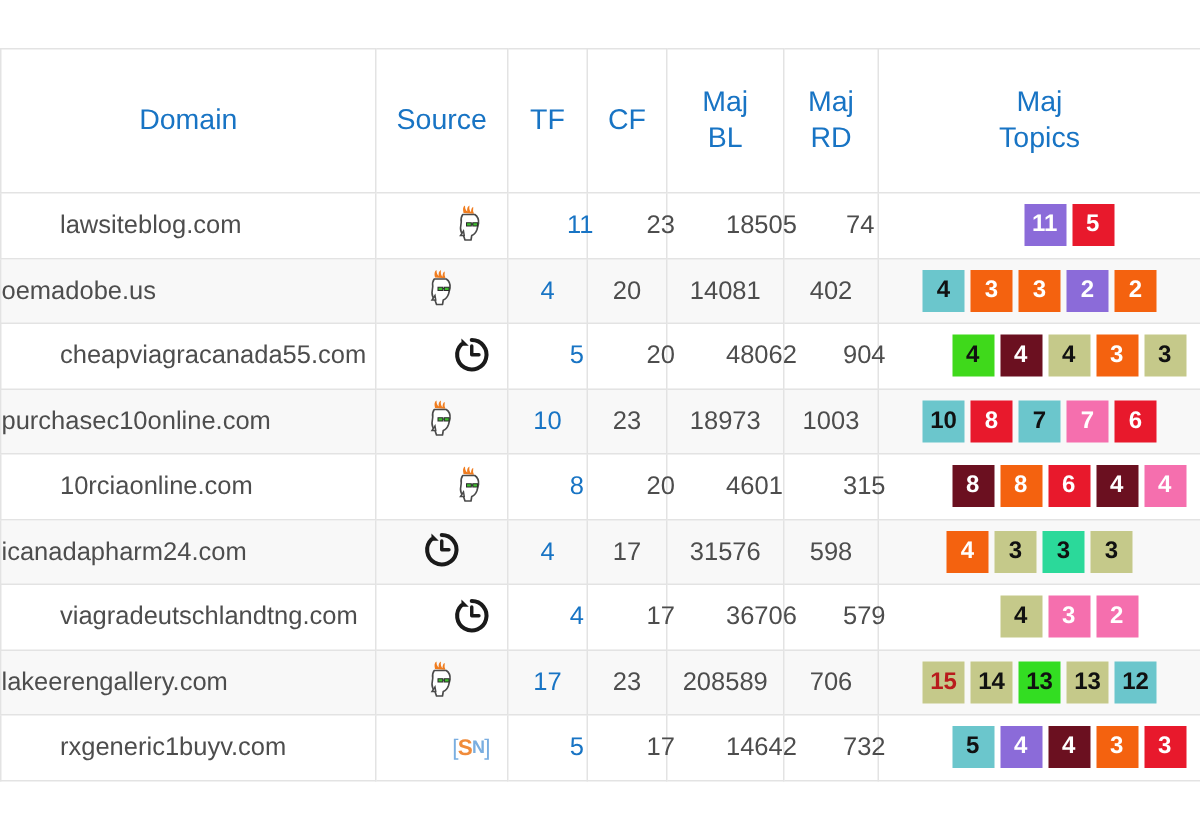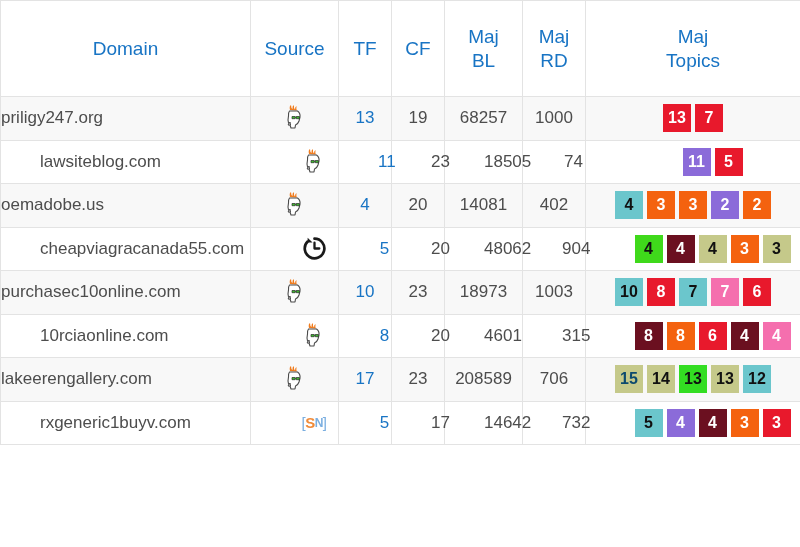--- a/index.html
+++ b/index.html
@@ -12,20 +12,21 @@
     width: 800px;
     height: 547px;
     position: relative;
     background: #ffffff;
     overflow: hidden;
   }
   table.grid {
     width: 800px;
     border-collapse: collapse;
     table-layout: fixed;
+    margin-top: 32px;
   }
   table.grid th, table.grid td {
     border: 1px solid #e3e3e3;
     padding: 0;
     vertical-align: middle;
   }
   
   thead th {
     height: 96px;
     color: #1874c4;
@@ -157,42 +158,20 @@
         </th>
         <th>
           <span class="th-stack">
             <span>Maj</span>
             <span>Topics</span>
           </span>
         </th>
       </tr>
     </thead>
     <tbody id="tbody">
-        <tr class="odd">
-          <td class="c-domain">priligy247.org</td>
-          <td class="c-source"><span class="icon-wrap">
-              <svg width="26" height="26" viewBox="0 0 26 26">
-                <path d="M8 6 Q7 2 9 1 Q9 4 10.5 5 Q10 2 12 1 Q11.5 4 13 5.5 Q13 2.5 14.5 2 Q14 5 15 6.5 Z" fill="#f07c1e"></path>
-                <path d="M7.5 7 Q6 9 6.5 12 L6 16 Q6 19 8 21 L9 24 L13 24 L13.5 21 Q16 20 17 17 L18 13 Q18.5 9 15.5 7 Z" fill="#ffffff" stroke="#4a4a4a" stroke-width="1.1" stroke-linejoin="round"></path>
-                <path d="M10 12.5 h3.2 v2.2 h-3.2 Z M14.2 12.5 h3.2 v2.2 h-3.2 Z" fill="#3fbf2f" stroke="#2a2a2a" stroke-width="0.7"></path>
-                <path d="M13.2 13.4 h1.2" stroke="#2a2a2a" stroke-width="0.7"></path>
-                <path d="M8 18 L6 21 L8.5 21 Z" fill="#ffffff" stroke="#4a4a4a" stroke-width="1"></path>
-              </svg>
-            </span></td>
-          <td class="c-tf">13</td>
-          <td class="c-cf">19</td>
-          <td class="c-bl">68257</td>
-          <td class="c-rd">1000</td>
-          <td class="c-topics">
-            <span class="badges">
-              <span class="badge" style="background:#e8192c;color:#ffffff">13</span>
-              <span class="badge" style="background:#e8192c;color:#ffffff">7</span>
-            </span>
-          </td>
-        </tr>
         <tr class="even">
           <td class="c-domain">lawsiteblog.com</td>
           <td class="c-source"><span class="icon-wrap">
               <svg width="26" height="26" viewBox="0 0 26 26">
                 <path d="M8 6 Q7 2 9 1 Q9 4 10.5 5 Q10 2 12 1 Q11.5 4 13 5.5 Q13 2.5 14.5 2 Q14 5 15 6.5 Z" fill="#f07c1e"></path>
                 <path d="M7.5 7 Q6 9 6.5 12 L6 16 Q6 19 8 21 L9 24 L13 24 L13.5 21 Q16 20 17 17 L18 13 Q18.5 9 15.5 7 Z" fill="#ffffff" stroke="#4a4a4a" stroke-width="1.1" stroke-linejoin="round"></path>
                 <path d="M10 12.5 h3.2 v2.2 h-3.2 Z M14.2 12.5 h3.2 v2.2 h-3.2 Z" fill="#3fbf2f" stroke="#2a2a2a" stroke-width="0.7"></path>
                 <path d="M13.2 13.4 h1.2" stroke="#2a2a2a" stroke-width="0.7"></path>
                 <path d="M8 18 L6 21 L8.5 21 Z" fill="#ffffff" stroke="#4a4a4a" stroke-width="1"></path>
               </svg>
@@ -300,37 +279,80 @@
             <span class="badges">
               <span class="badge" style="background:#6b1020;color:#ffffff">8</span>
               <span class="badge" style="background:#f4620f;color:#ffffff">8</span>
               <span class="badge" style="background:#e8192c;color:#ffffff">6</span>
               <span class="badge" style="background:#6b1020;color:#ffffff">4</span>
               <span class="badge" style="background:#f56fae;color:#ffffff">4</span>
             </span>
           </td>
         </tr>
         <tr class="odd">
+          <td class="c-domain">icanadapharm24.com</td>
+          <td class="c-source"><span class="icon-wrap">
+              <svg width="25" height="25" viewBox="0 0 24 24">
+                <path d="M12 2.6 a9.4 9.4 0 1 1 -6.6 2.75" fill="none" stroke="#1a1a1a" stroke-width="2.6" stroke-linecap="round"></path>
+                <path d="M5.4 1.6 L5.4 6.3 L10.1 6.3 Z" fill="#1a1a1a"></path>
+                <path d="M12 6.4 L12 12 L16.6 12" fill="none" stroke="#1a1a1a" stroke-width="2.2" stroke-linecap="round" stroke-linejoin="round"></path>
+              </svg>
+            </span></td>
+          <td class="c-tf">4</td>
+          <td class="c-cf">17</td>
+          <td class="c-bl">31576</td>
+          <td class="c-rd">598</td>
+          <td class="c-topics">
+            <span class="badges">
+              <span class="badge" style="background:#f4620f;color:#ffffff">4</span>
+              <span class="badge" style="background:#c5c98a;color:#111111">3</span>
+              <span class="badge" style="background:#2bd99a;color:#111111">3</span>
+              <span class="badge" style="background:#c5c98a;color:#111111">3</span>
+            </span>
+          </td>
+        </tr>
+        <tr class="even">
+          <td class="c-domain">viagradeutschlandtng.com</td>
+          <td class="c-source"><span class="icon-wrap">
+              <svg width="25" height="25" viewBox="0 0 24 24">
+                <path d="M12 2.6 a9.4 9.4 0 1 1 -6.6 2.75" fill="none" stroke="#1a1a1a" stroke-width="2.6" stroke-linecap="round"></path>
+                <path d="M5.4 1.6 L5.4 6.3 L10.1 6.3 Z" fill="#1a1a1a"></path>
+                <path d="M12 6.4 L12 12 L16.6 12" fill="none" stroke="#1a1a1a" stroke-width="2.2" stroke-linecap="round" stroke-linejoin="round"></path>
+              </svg>
+            </span></td>
+          <td class="c-tf">4</td>
+          <td class="c-cf">17</td>
+          <td class="c-bl">36706</td>
+          <td class="c-rd">579</td>
+          <td class="c-topics">
+            <span class="badges">
+              <span class="badge" style="background:#c5c98a;color:#111111">4</span>
+              <span class="badge" style="background:#f56fae;color:#ffffff">3</span>
+              <span class="badge" style="background:#f56fae;color:#ffffff">2</span>
+            </span>
+          </td>
+        </tr>
+        <tr class="odd">
           <td class="c-domain">lakeerengallery.com</td>
           <td class="c-source"><span class="icon-wrap">
               <svg width="26" height="26" viewBox="0 0 26 26">
                 <path d="M8 6 Q7 2 9 1 Q9 4 10.5 5 Q10 2 12 1 Q11.5 4 13 5.5 Q13 2.5 14.5 2 Q14 5 15 6.5 Z" fill="#f07c1e"></path>
                 <path d="M7.5 7 Q6 9 6.5 12 L6 16 Q6 19 8 21 L9 24 L13 24 L13.5 21 Q16 20 17 17 L18 13 Q18.5 9 15.5 7 Z" fill="#ffffff" stroke="#4a4a4a" stroke-width="1.1" stroke-linejoin="round"></path>
                 <path d="M10 12.5 h3.2 v2.2 h-3.2 Z M14.2 12.5 h3.2 v2.2 h-3.2 Z" fill="#3fbf2f" stroke="#2a2a2a" stroke-width="0.7"></path>
                 <path d="M13.2 13.4 h1.2" stroke="#2a2a2a" stroke-width="0.7"></path>
                 <path d="M8 18 L6 21 L8.5 21 Z" fill="#ffffff" stroke="#4a4a4a" stroke-width="1"></path>
               </svg>
             </span></td>
           <td class="c-tf">17</td>
           <td class="c-cf">23</td>
           <td class="c-bl">208589</td>
           <td class="c-rd">706</td>
           <td class="c-topics">
             <span class="badges">
-              <span class="badge" style="background:#c5c98a;color:#0c4a6e">15</span>
+              <span class="badge" style="background:#c5c98a;color:#b91c1c">15</span>
               <span class="badge" style="background:#c5c98a;color:#111111">14</span>
               <span class="badge" style="background:#33dd22;color:#111111">13</span>
               <span class="badge" style="background:#c5c98a;color:#111111">13</span>
               <span class="badge" style="background:#6bc6cc;color:#111111">12</span>
             </span>
           </td>
         </tr>
         <tr class="even">
           <td class="c-domain">rxgeneric1buyv.com</td>
           <td class="c-source"><span class="icon-wrap sn-icon">

